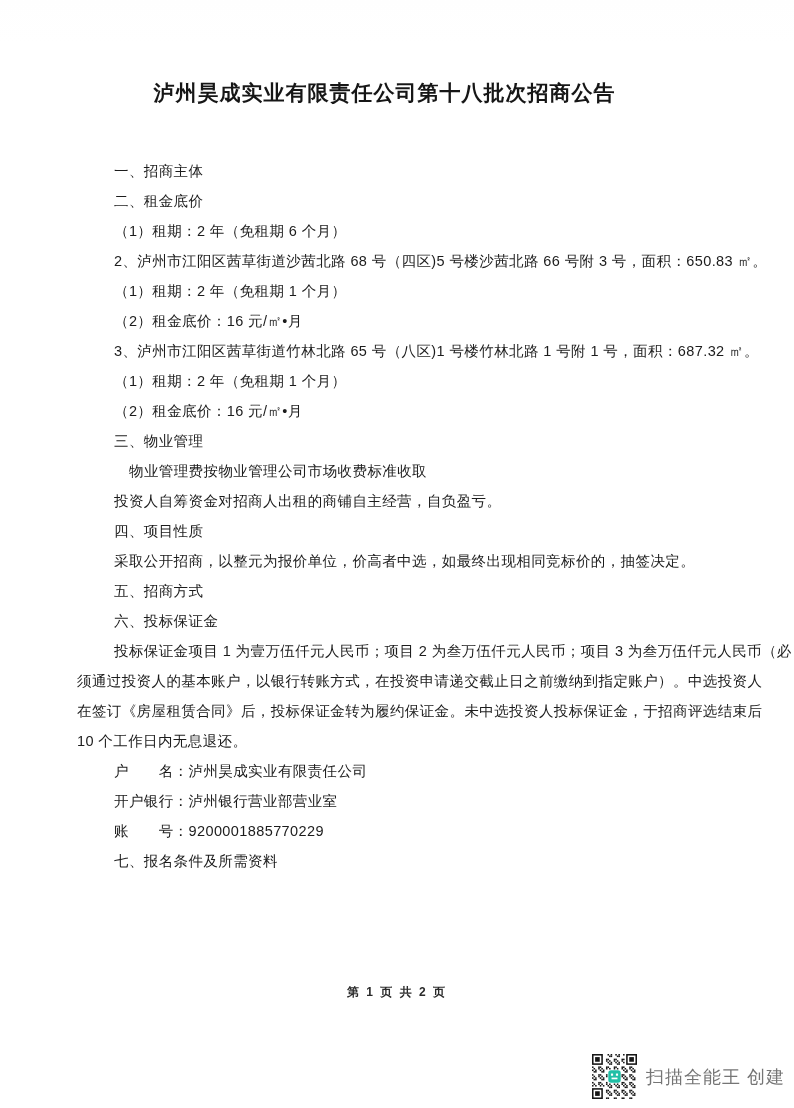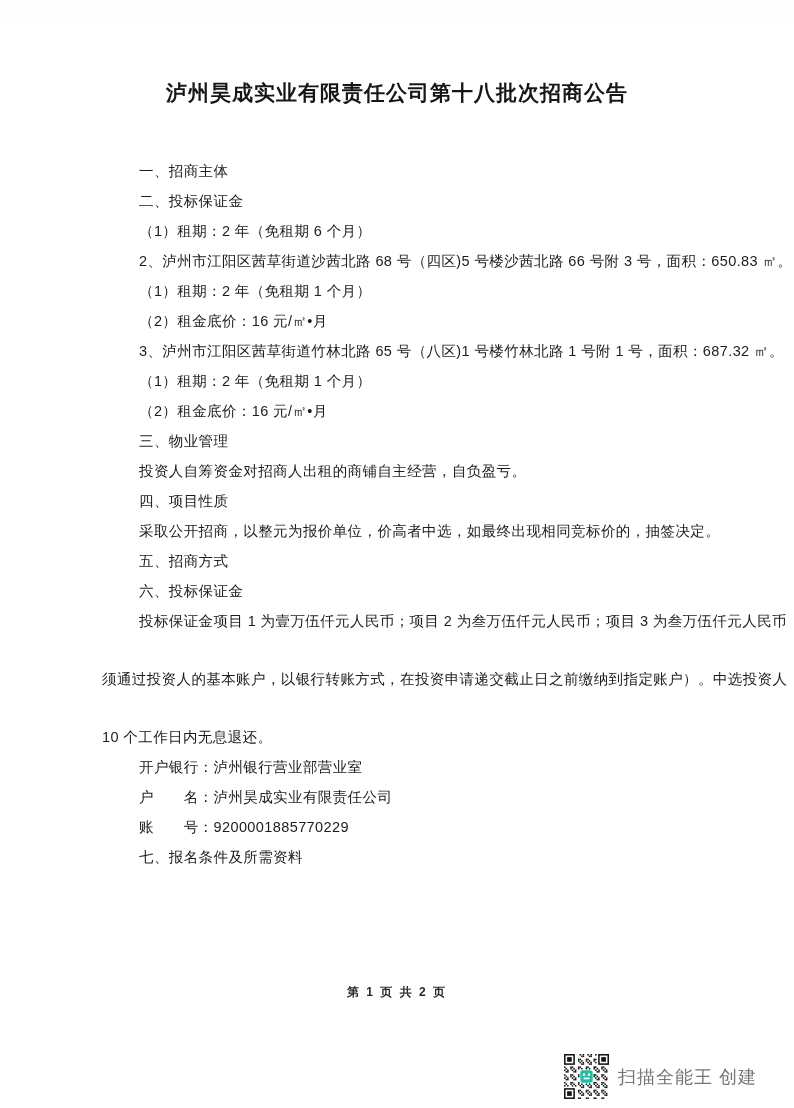--- a/index.html
+++ b/index.html
@@ -9,21 +9,21 @@
     font-family:"Liberation Sans","DejaVu Sans",sans-serif;
     color:#1d1d1d;
     position:relative;
     overflow:hidden;
   }
   .page{
     position:absolute;inset:0;
     background:linear-gradient(180deg,#fefefe 0%,#ffffff 4%,#ffffff 100%);
   }
   .doc{
-    padding:80px 46px 0 102px;
+    padding:80px 46px 0 77px;
   }
   .doc-title{
     margin:0 -46px 50px -102px;
     text-align:center;
     font-size:21px;
     line-height:26px;
     font-weight:700;
     letter-spacing:1px;
     color:#161616;
   }
@@ -31,72 +31,74 @@
     height:30px;
     line-height:30px;
     font-size:14.5px;
     font-weight:400;
     letter-spacing:0.4px;
     white-space:nowrap;
     color:#1c1c1c;
   }
   .doc-line.indent{padding-left:37px;}
   .doc-line.indent2{padding-left:52px;}
-  .doc-line.flush{padding-left:0;margin-top:28px;}
+  .doc-line.flush{padding-left:0;}
   .page-footer{
     position:absolute;
     left:0;top:984px;width:794px;
     text-align:center;
     font-size:12px;
     font-weight:600;
     letter-spacing:2px;
     color:#2a2a2a;
   }
   .watermark{
     position:absolute;
-    left:564px;top:1054px;
+    left:592px;top:1054px;
     display:flex;
     align-items:center;
     gap:9px;
   }
   .watermark svg{display:block;}
   .watermark-text{
     font-size:18px;
     font-weight:400;
     letter-spacing:1px;
     white-space:nowrap;
   }
 </style>
 </head>
 <body>
 
 <div class="page">
   <div class="doc">
     <div class="doc-title">泸州昊成实业有限责任公司第十八批次招商公告</div>
     <div id="doc-body">
         <div class="doc-line indent">一、招商主体</div>
-        <div class="doc-line indent">二、投标保证金</div>
+        <div class="doc-line indent">二、租金底价</div>
         <div class="doc-line indent">（1）租期：2 年（免租期 6 个月）</div>
         <div class="doc-line indent">2、泸州市江阳区茜草街道沙茜北路 68 号（四区)5 号楼沙茜北路 66 号附 3 号，面积：650.83 ㎡。</div>
         <div class="doc-line indent">（1）租期：2 年（免租期 1 个月）</div>
         <div class="doc-line indent">（2）租金底价：16 元/㎡•月</div>
         <div class="doc-line indent">3、泸州市江阳区茜草街道竹林北路 65 号（八区)1 号楼竹林北路 1 号附 1 号，面积：687.32 ㎡。</div>
         <div class="doc-line indent">（1）租期：2 年（免租期 1 个月）</div>
         <div class="doc-line indent">（2）租金底价：16 元/㎡•月</div>
         <div class="doc-line indent">三、物业管理</div>
+        <div class="doc-line indent2">物业管理费按物业管理公司市场收费标准收取</div>
         <div class="doc-line indent">投资人自筹资金对招商人出租的商铺自主经营，自负盈亏。</div>
         <div class="doc-line indent">四、项目性质</div>
         <div class="doc-line indent">采取公开招商，以整元为报价单位，价高者中选，如最终出现相同竞标价的，抽签决定。</div>
         <div class="doc-line indent">五、招商方式</div>
         <div class="doc-line indent">六、投标保证金</div>
         <div class="doc-line indent">投标保证金项目 1 为壹万伍仟元人民币；项目 2 为叁万伍仟元人民币；项目 3 为叁万伍仟元人民币（必</div>
         <div class="doc-line flush">须通过投资人的基本账户，以银行转账方式，在投资申请递交截止日之前缴纳到指定账户）。中选投资人</div>
+        <div class="doc-line flush">在签订《房屋租赁合同》后，投标保证金转为履约保证金。未中选投资人投标保证金，于招商评选结束后</div>
         <div class="doc-line flush">10 个工作日内无息退还。</div>
+        <div class="doc-line indent">户　　名：泸州昊成实业有限责任公司</div>
         <div class="doc-line indent">开户银行：泸州银行营业部营业室</div>
-        <div class="doc-line indent">户　　名：泸州昊成实业有限责任公司</div>
         <div class="doc-line indent">账　　号：9200001885770229</div>
         <div class="doc-line indent">七、报名条件及所需资料</div>
       </div>
   </div>
 
   <div class="page-footer">第 1 页 共 2 页</div>
 
   <div class="watermark">
     <svg id="qr-svg" width="45" height="45" viewBox="0 0 29 29">
         <rect x="0" y="0" width="7" height="7" fill="#161616"></rect>

